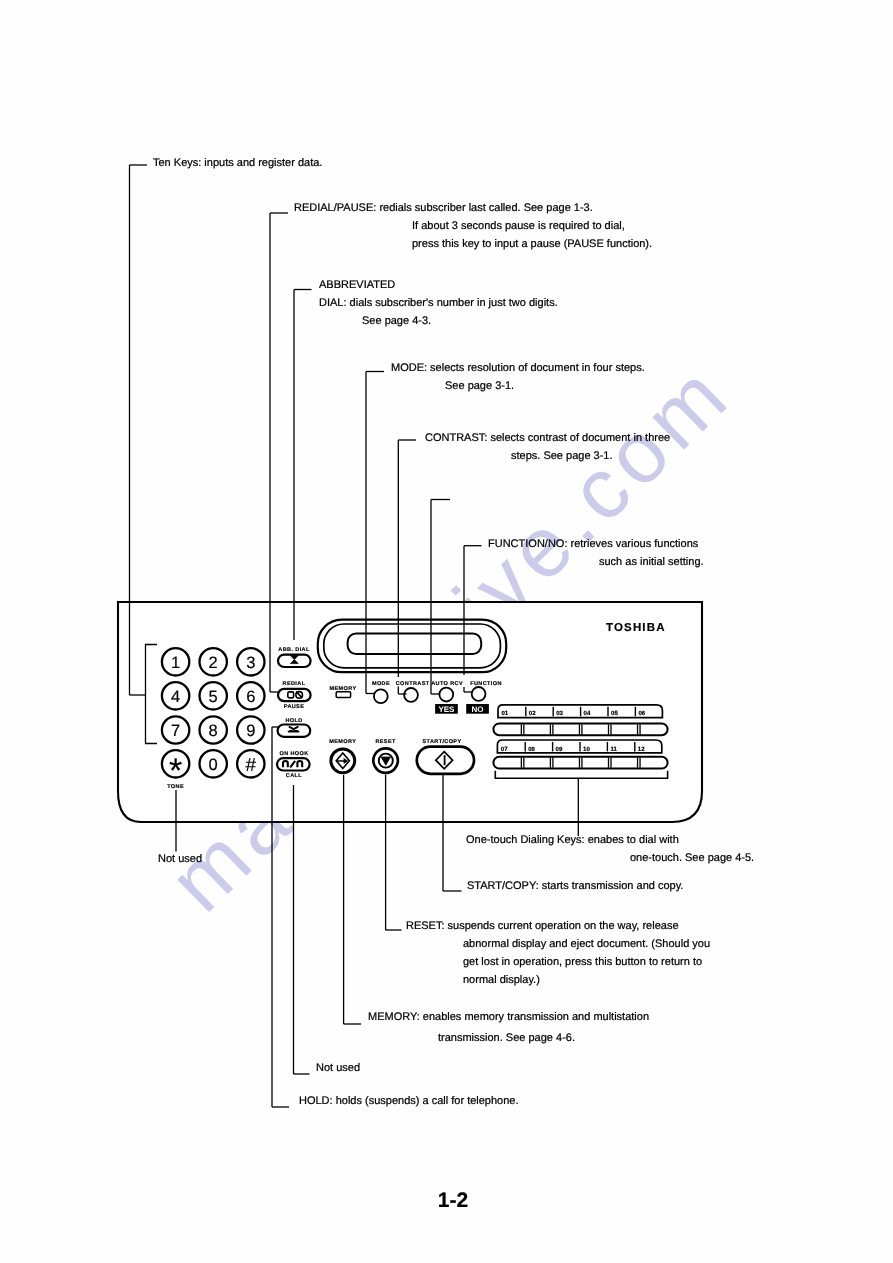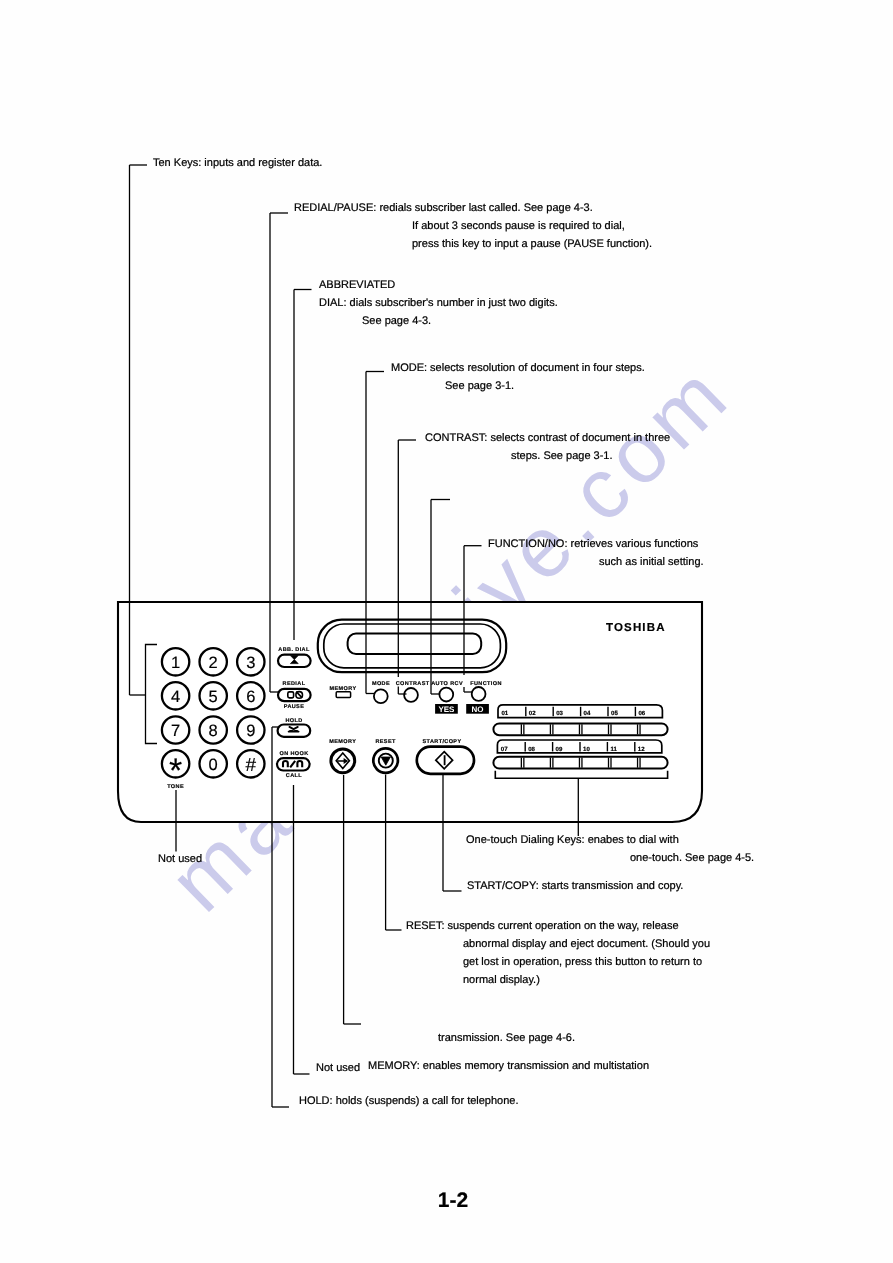--- a/index.html
+++ b/index.html
@@ -192,39 +192,39 @@
 <line x1="293.5" y1="1074" x2="309.5" y2="1074" stroke="#000" stroke-width="1.3"></line>
 <line x1="272" y1="727" x2="278.5" y2="727" stroke="#000" stroke-width="1.3"></line>
 <line x1="272" y1="727" x2="272" y2="1107" stroke="#000" stroke-width="1.3"></line>
 <line x1="272" y1="1107" x2="289" y2="1107" stroke="#000" stroke-width="1.3"></line>
 <line x1="176" y1="790" x2="176" y2="851.5" stroke="#000" stroke-width="1.3"></line>
 </g>
 
   </svg>
 
   <div class="ct" style="left:153px;top:158.2px;">Ten Keys: inputs and register data.</div>
-  <div class="ct" style="left:294px;top:203.2px;">REDIAL/PAUSE: redials subscriber last called. See page 4-3.</div>
+  <div class="ct" style="left:294px;top:203.2px;">REDIAL/PAUSE: redials subscriber last called. See page 1-3.</div>
   <div class="ct" style="left:412px;top:221.2px;">If about 3 seconds pause is required to dial,</div>
   <div class="ct" style="left:412px;top:239.2px;">press this key to input a pause (PAUSE function).</div>
   <div class="ct" style="left:319px;top:280.2px;">ABBREVIATED</div>
   <div class="ct" style="left:319px;top:298.2px;">DIAL: dials subscriber's number in just two digits.</div>
   <div class="ct" style="left:362px;top:316.2px;">See page 4-3.</div>
   <div class="ct" style="left:391px;top:363.2px;">MODE: selects resolution of document in four steps.</div>
   <div class="ct" style="left:445px;top:381.2px;text-align:right;">See page 3-1.</div>
   <div class="ct" style="left:425px;top:433.2px;">CONTRAST: selects contrast of document in three</div>
   <div class="ct" style="left:511px;top:451.2px;text-align:right;">steps. See page 3-1.</div>
   <div class="ct" style="left:488px;top:539.2px;">FUNCTION/NO: retrieves various functions</div>
   <div class="ct" style="left:599px;top:557.2px;">such as initial setting.</div>
   <div class="ct" style="left:466px;top:835.2px;">One-touch Dialing Keys: enabes to dial with</div>
   <div class="ct" style="left:630px;top:853.2px;">one-touch. See page 4-5.</div>
   <div class="ct" style="left:467px;top:881.2px;">START/COPY: starts transmission and copy.</div>
   <div class="ct" style="left:463px;top:939.2px;">abnormal display and eject document. (Should you</div>
   <div class="ct" style="left:406px;top:921.2px;">RESET: suspends current operation on the way, release</div>
   <div class="ct" style="left:463px;top:957.2px;">get lost in operation, press this button to return to</div>
   <div class="ct" style="left:463px;top:975.2px;">normal display.)</div>
-  <div class="ct" style="left:368px;top:1061px;">MEMORY: enables memory transmission and multistation</div>
+  <div class="ct" style="left:368px;top:1012px;">MEMORY: enables memory transmission and multistation</div>
   <div class="ct" style="left:438px;top:1033.2px;">transmission. See page 4-6.</div>
   <div class="ct" style="left:316px;top:1063.2px;">Not used</div>
   <div class="ct" style="left:299px;top:1096.2px;">HOLD: holds (suspends) a call for telephone.</div>
   <div class="ct" style="left:158px;top:854.2px;">Not used</div>
 
   <div class="pg" style="left:437.8px;top:1189.6px;">1-2</div>
 </div>
 
 </body></html>

